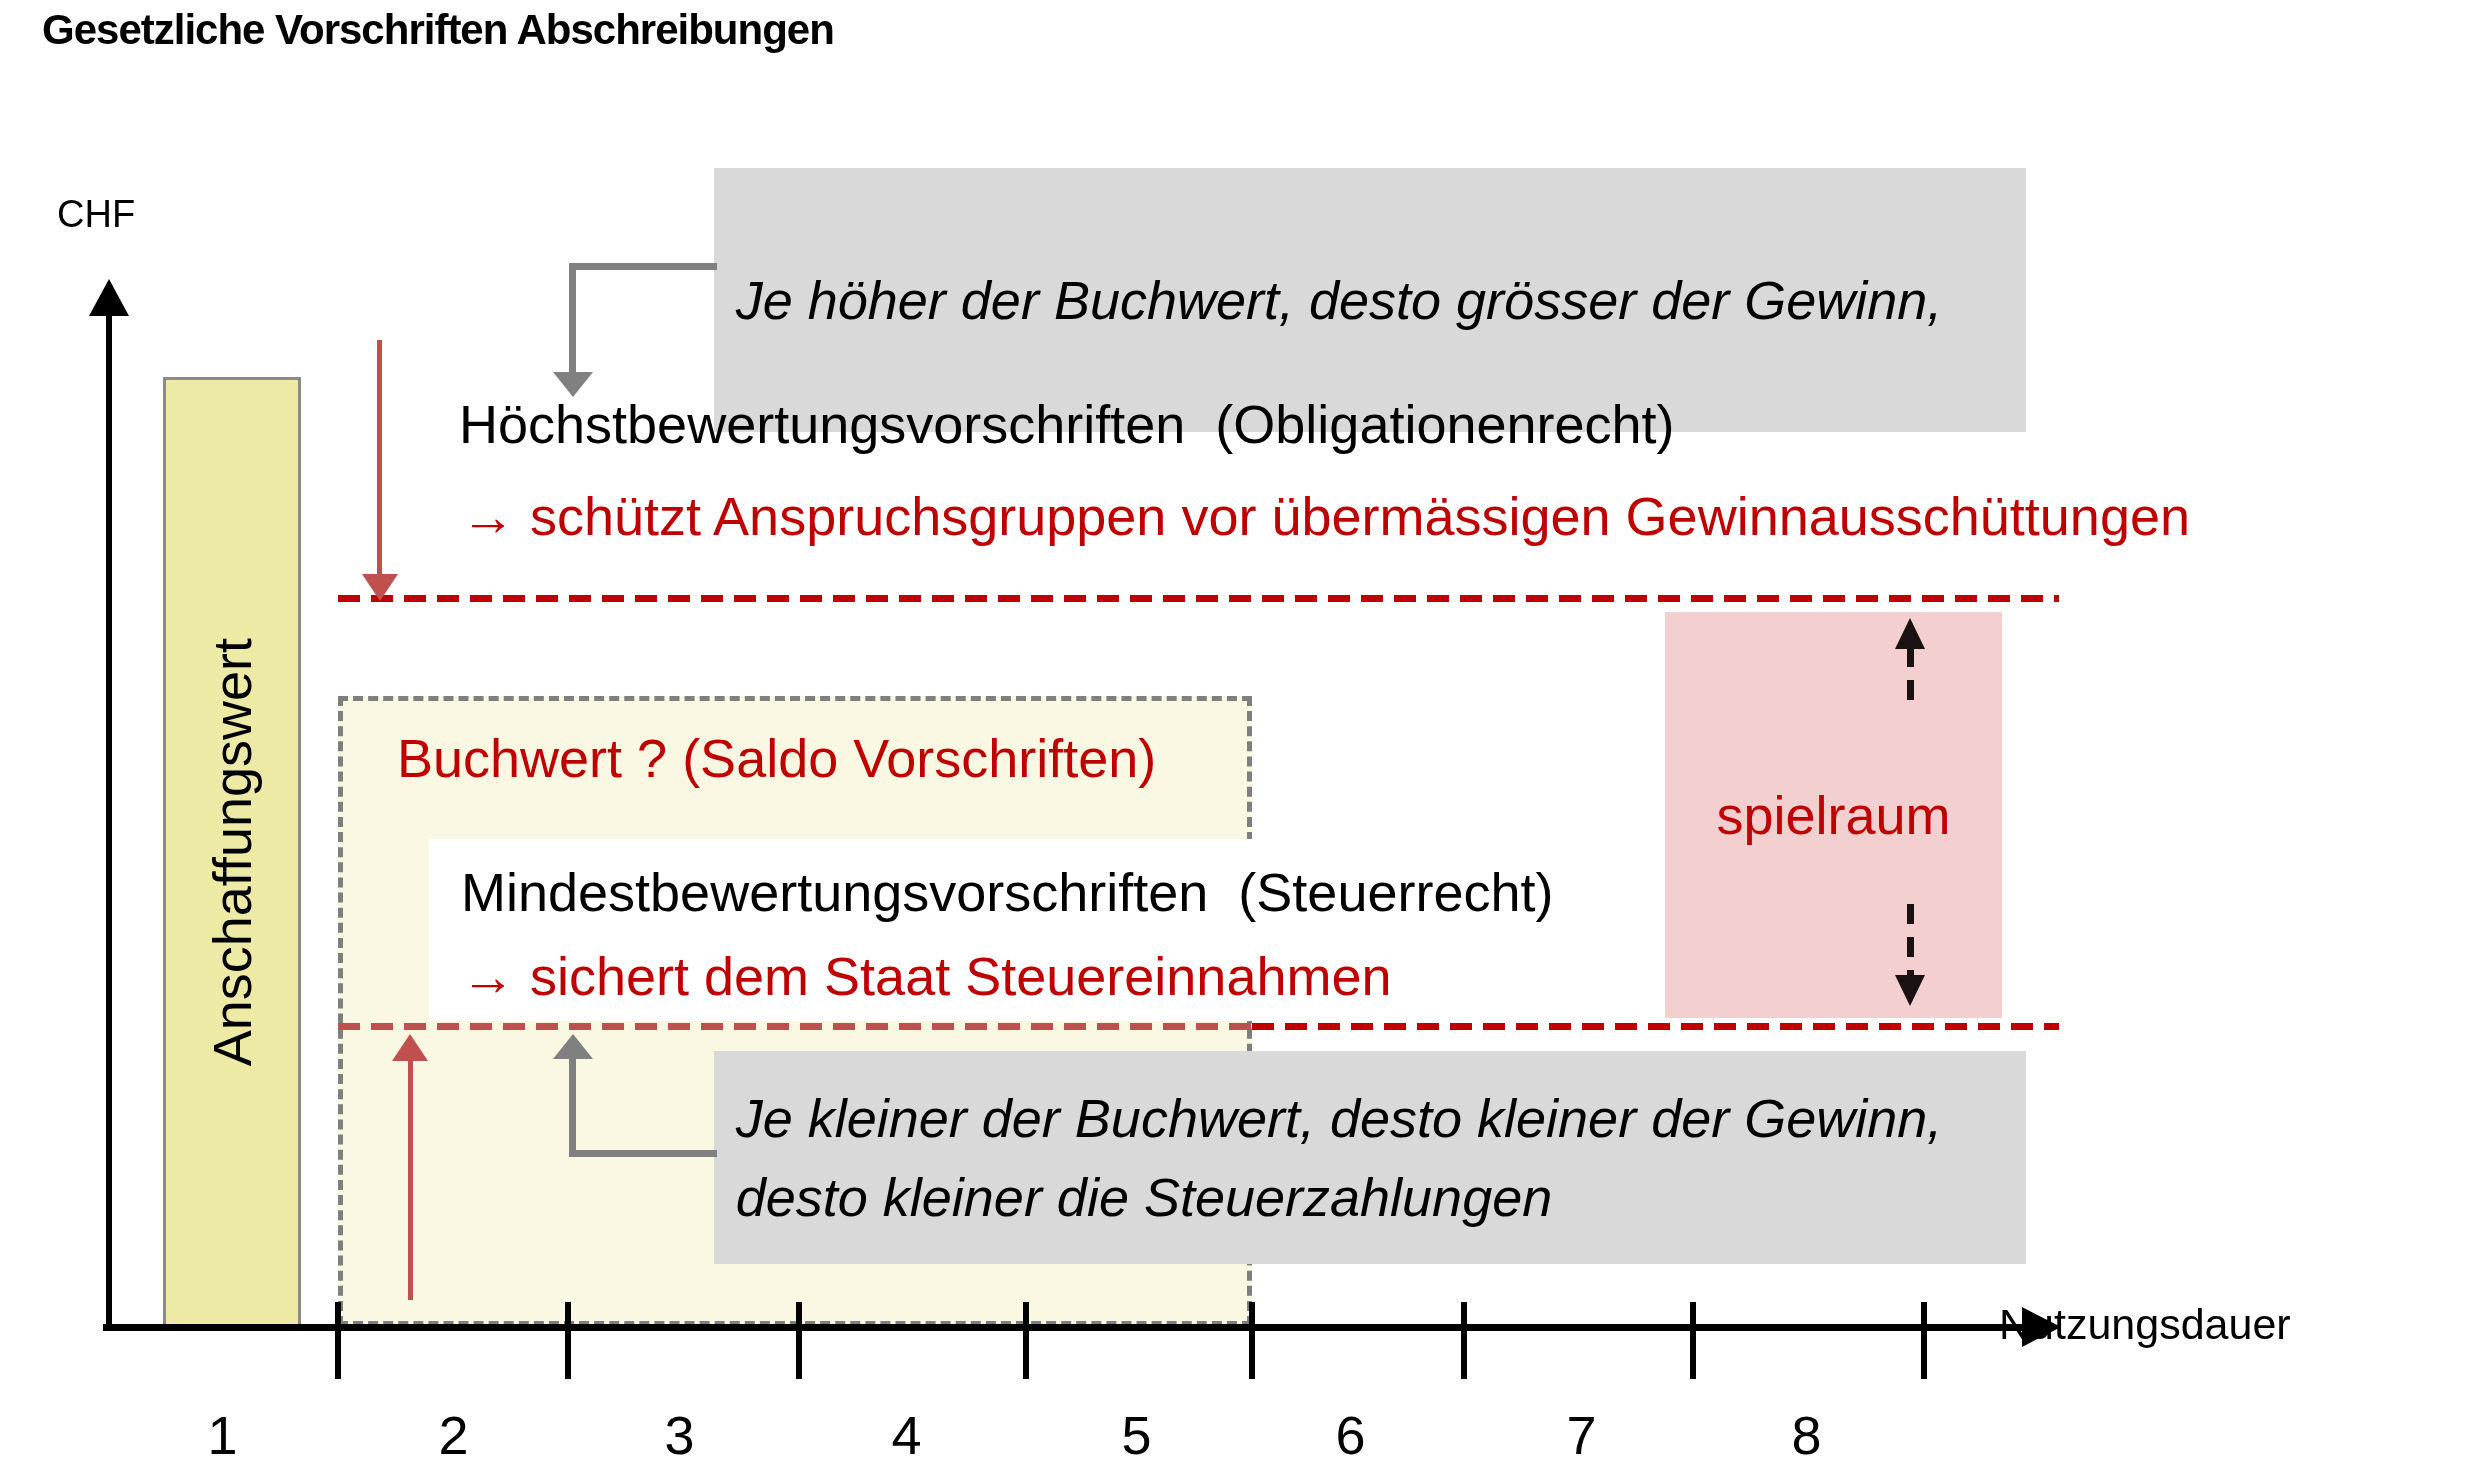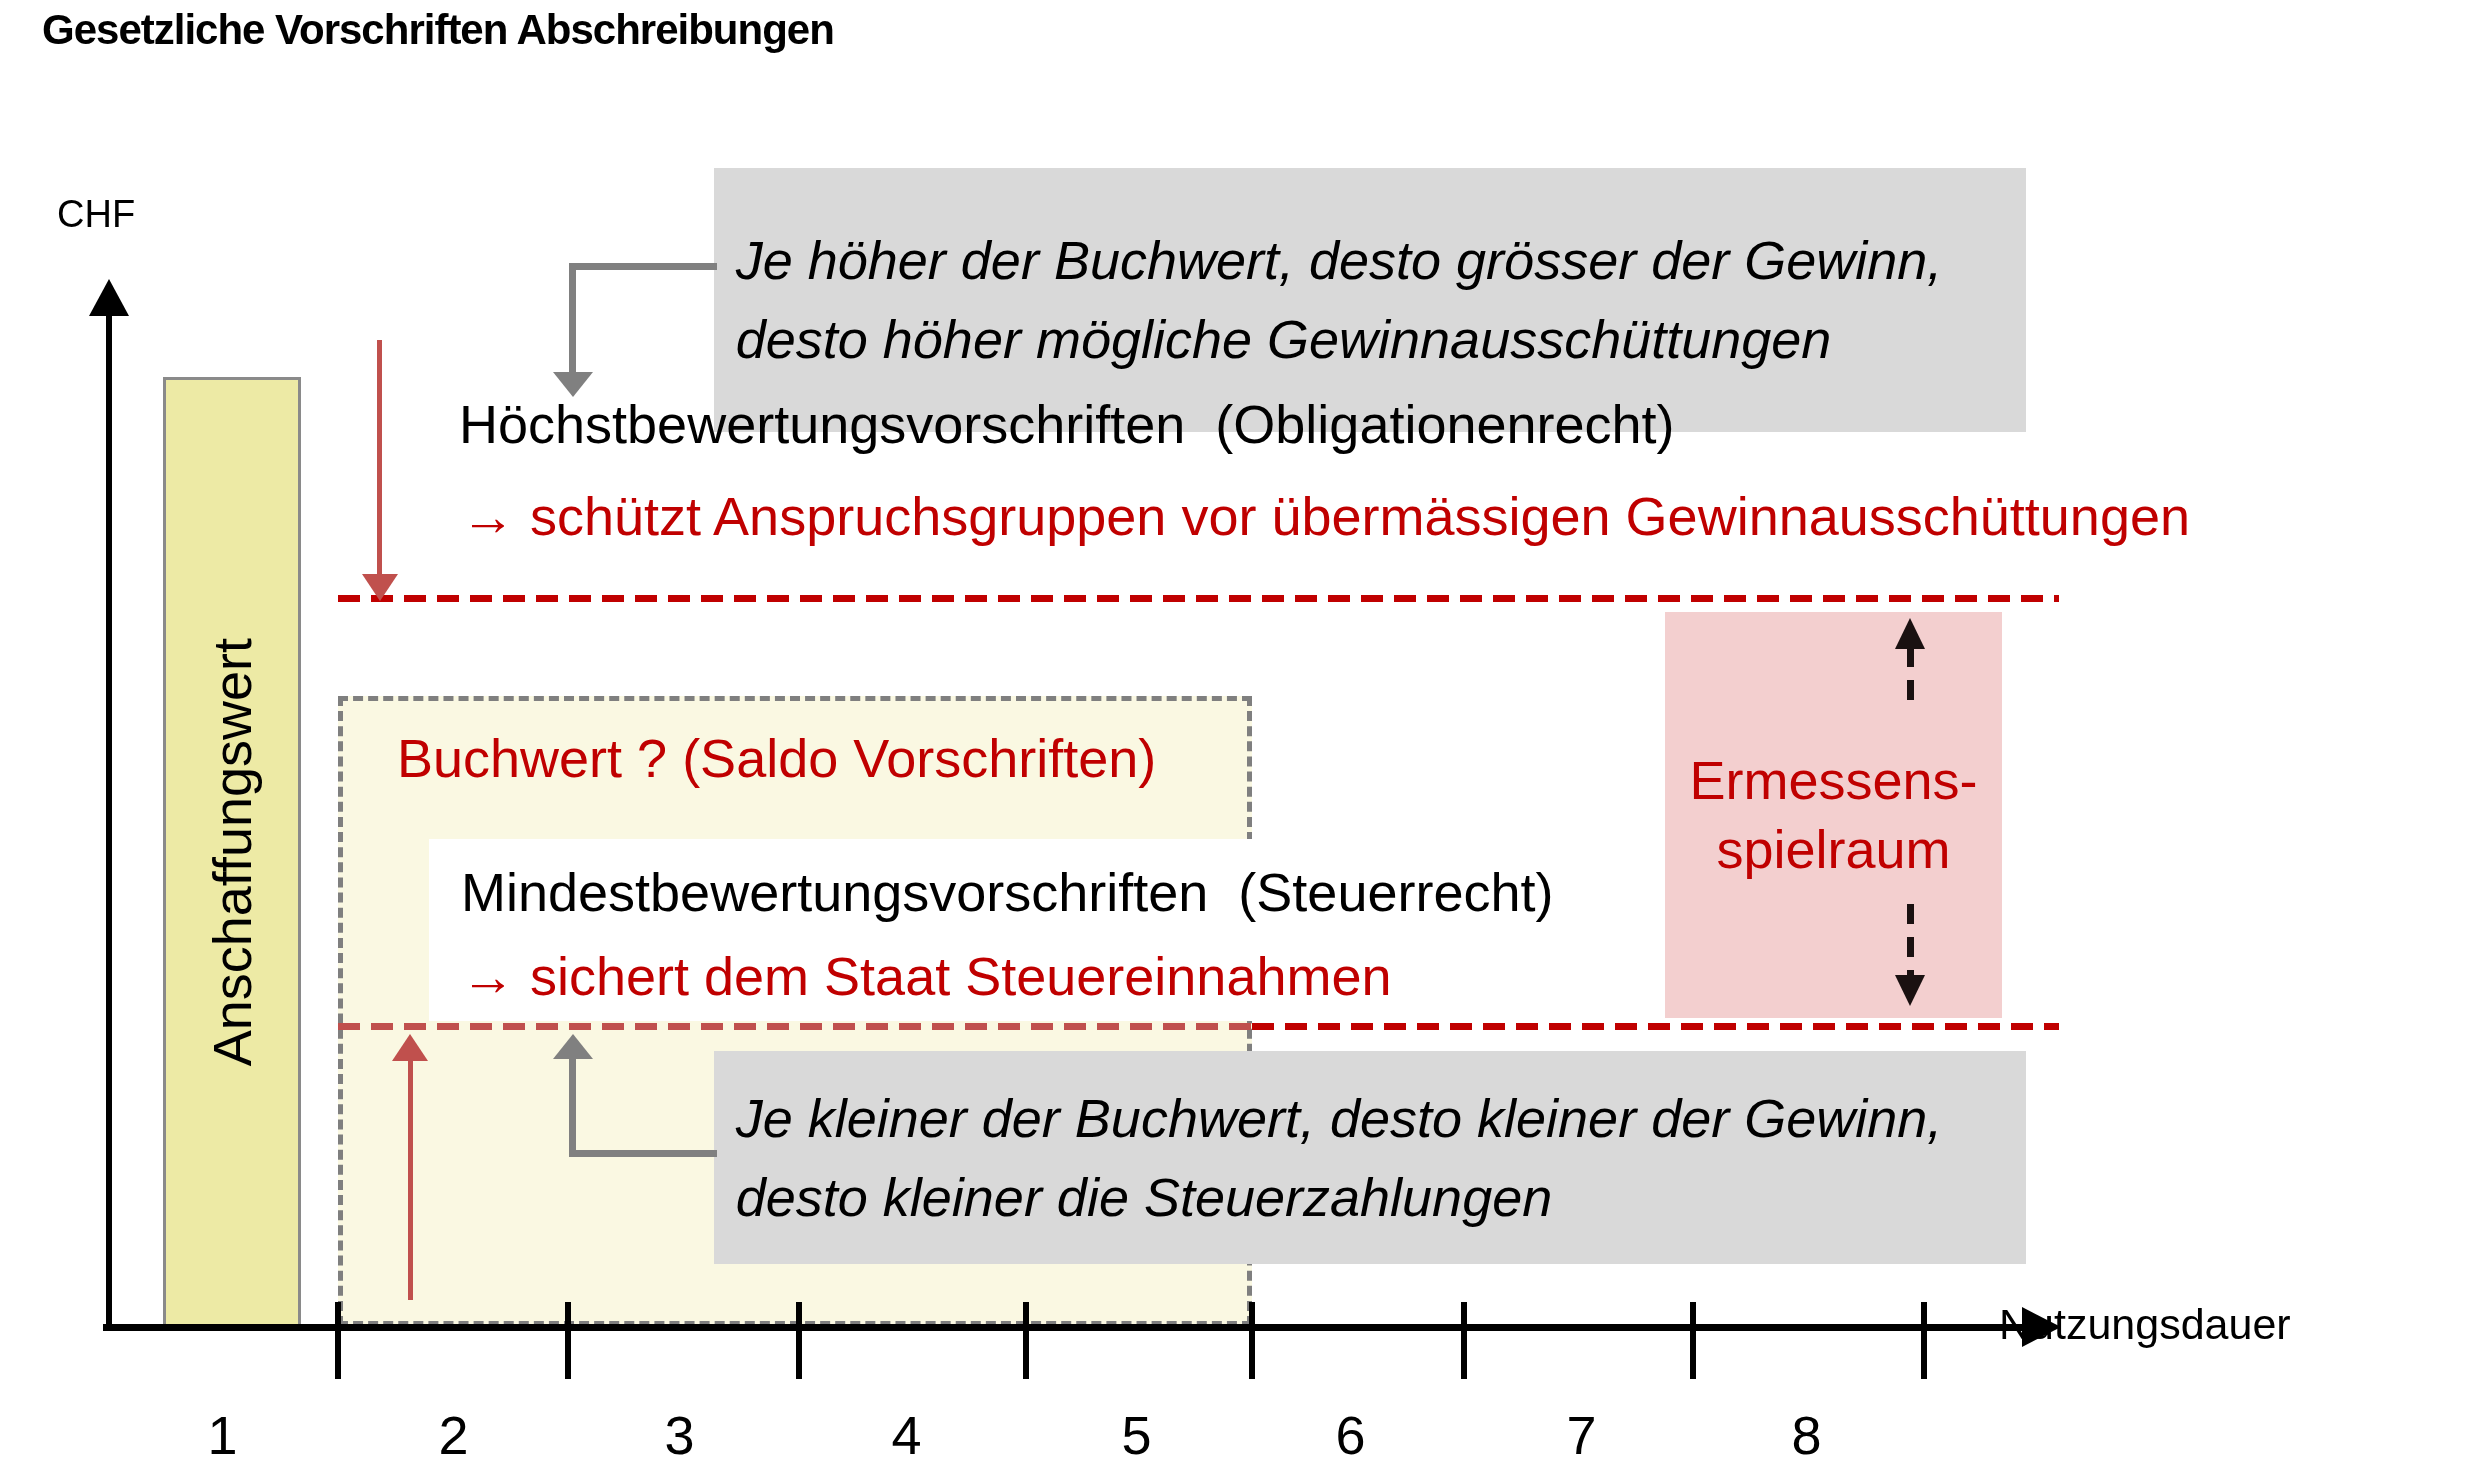--- a/index.html
+++ b/index.html
@@ -88,29 +88,27 @@
   <div class="abs dashed-rect"></div>
 
   <div class="abs dash-line dash-dark rule-upper"></div>
   <div class="abs dash-line dash-soft rule-lower-left"></div>
   <div class="abs dash-line dash-dark rule-lower-right"></div>
 
   <div class="abs white-box"></div>
 
   <div class="abs gray-box top">
     <div class="italic-line nowrap">Je höher der Buchwert, desto grösser der Gewinn,</div>
-    <div class="italic-line nowrap">desto höher mögliche Gewinnausschüttungen</div>
   </div>
   <div class="abs gray-box bottom">
     <div class="italic-line nowrap">Je kleiner der Buchwert, desto kleiner der Gewinn,</div>
     <div class="italic-line nowrap">desto kleiner die Steuerzahlungen</div>
   </div>
 
   <div class="abs pink-box">
-    <div class="pink-line nowrap">Ermessens-</div>
     <div class="pink-line nowrap">spielraum</div>
   </div>
 
   <div class="abs bdash-up-head"></div>
   <div class="abs bdash bdash-up-line"></div>
   <div class="abs bdash bdash-down-line"></div>
   <div class="abs bdash-down-head"></div>
 
   <div class="abs bar">
     <div class="bar-label nowrap">Anschaffungswert</div>

